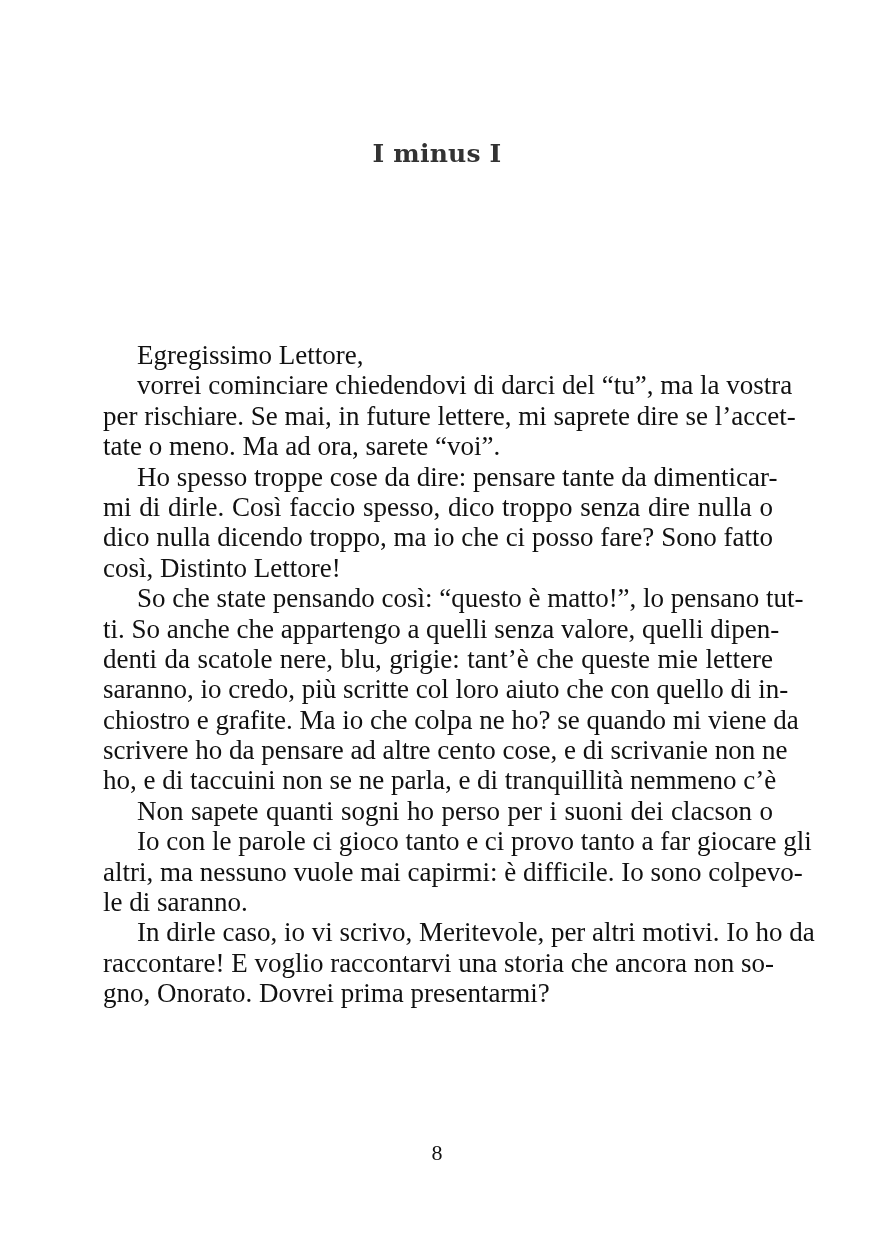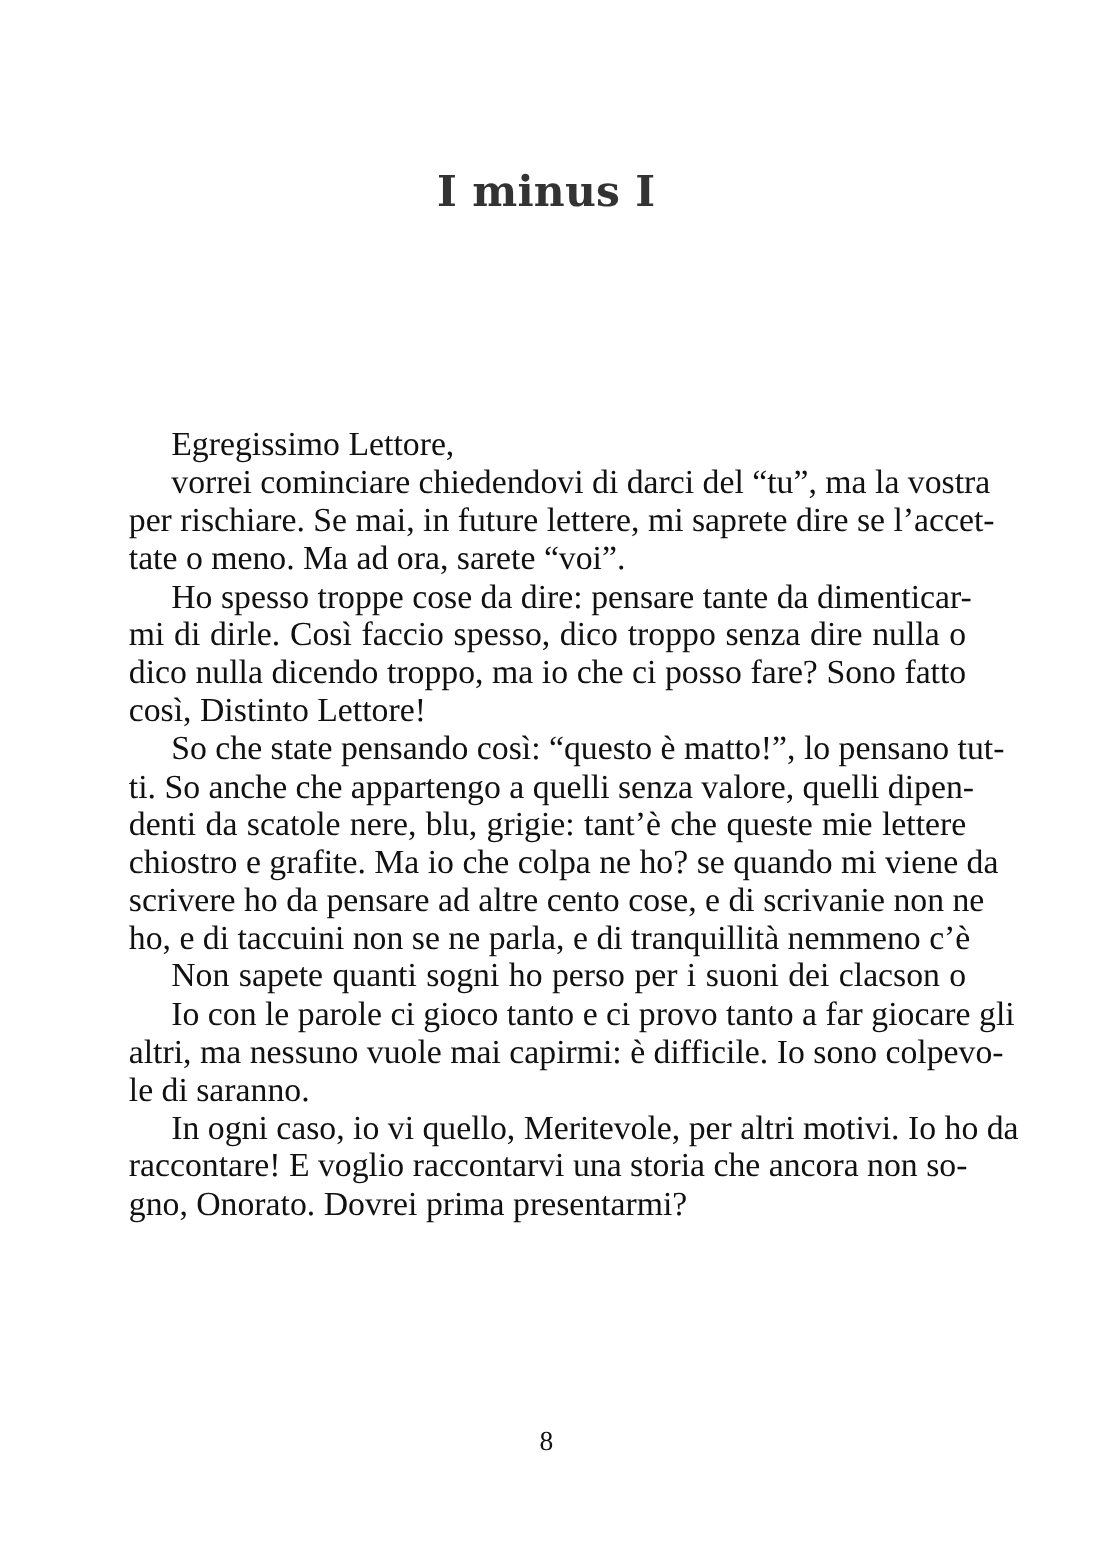--- a/index.html
+++ b/index.html
@@ -16,21 +16,21 @@
       font-family: "Liberation Serif", "DejaVu Serif", serif;
     }
     .title {
       position: absolute;
       left: 0;
       width: 874px;
       top: 132px;
       text-align: center;
       font-family: "DejaVu Serif", "Liberation Serif", serif;
       font-weight: bold;
-      font-size: 34px;
+      font-size: 25px;
       color: #333333;
       letter-spacing: 0.2px;
       line-height: 44px;
       margin: 0;
     }
     .body-text {
       position: absolute;
       left: 103px;
       top: 340px;
       width: 670px;
@@ -84,35 +84,36 @@
     <span class="line indent">Ho spesso troppe cose da dire: pensare tante da dimenticar-</span>
     <span class="line">mi di dirle. Così faccio spesso, dico troppo senza dire nulla o</span>
     <span class="line">dico nulla dicendo troppo, ma io che ci posso fare? Sono fatto</span>
     <span class="line last">così, Distinto Lettore!</span>
   </div>
 
   <div>
     <span class="line indent">So che state pensando così: “questo è matto!”, lo pensano tut-</span>
     <span class="line">ti. So anche che appartengo a quelli senza valore, quelli dipen-</span>
     <span class="line">denti da scatole nere, blu, grigie: tant’è che queste mie lettere</span>
+    <span class="line">saranno, io credo, più scritte col loro aiuto che con quello di in-</span>
     <span class="line">chiostro e grafite. Ma io che colpa ne ho? se quando mi viene da</span>
     <span class="line">scrivere ho da pensare ad altre cento cose, e di scrivanie non ne</span>
     <span class="line">ho, e di taccuini non se ne parla, e di tranquillità nemmeno c’è</span>
   </div>
 
   <div>
     <span class="line indent">Non sapete quanti sogni ho perso per i suoni dei clacson o</span>
   </div>
 
   <div>
     <span class="line indent">Io con le parole ci gioco tanto e ci provo tanto a far giocare gli</span>
     <span class="line">altri, ma nessuno vuole mai capirmi: è difficile. Io sono colpevo-</span>
     <span class="line last">le di saranno.</span>
   </div>
 
   <div>
-    <span class="line indent">In ogni caso, io vi quello, Meritevole, per altri motivi. Io ho da</span>
+    <span class="line indent">In dirle caso, io vi scrivo, Meritevole, per altri motivi. Io ho da</span>
     <span class="line">raccontare! E voglio raccontarvi una storia che ancora non so-</span>
     <span class="line last">gno, Onorato. Dovrei prima presentarmi?</span>
   </div>
 </div>
 
 <div class="page-number">8</div>
 
 </body></html>

